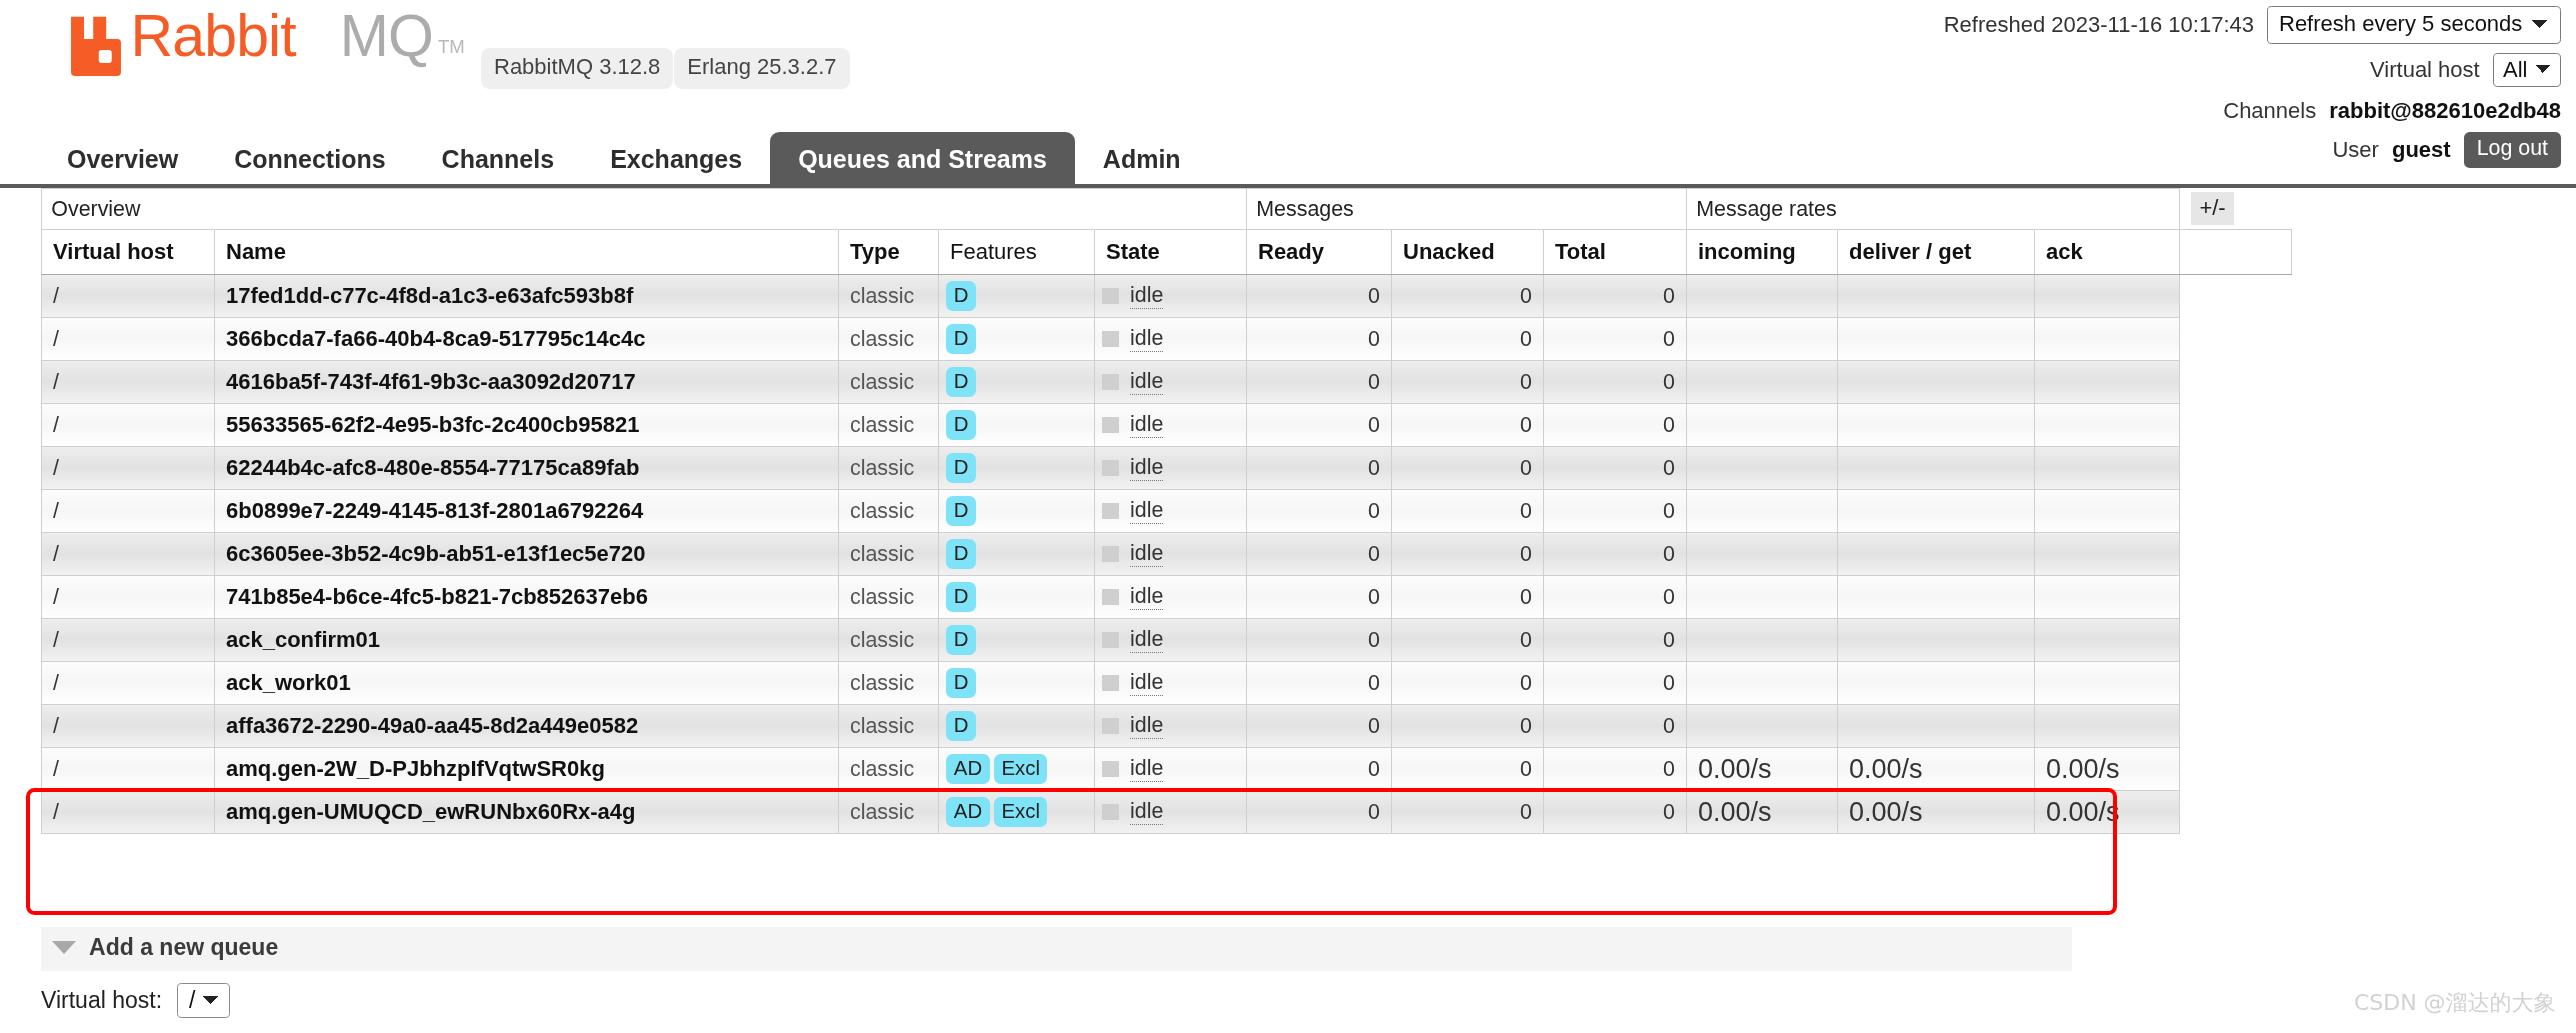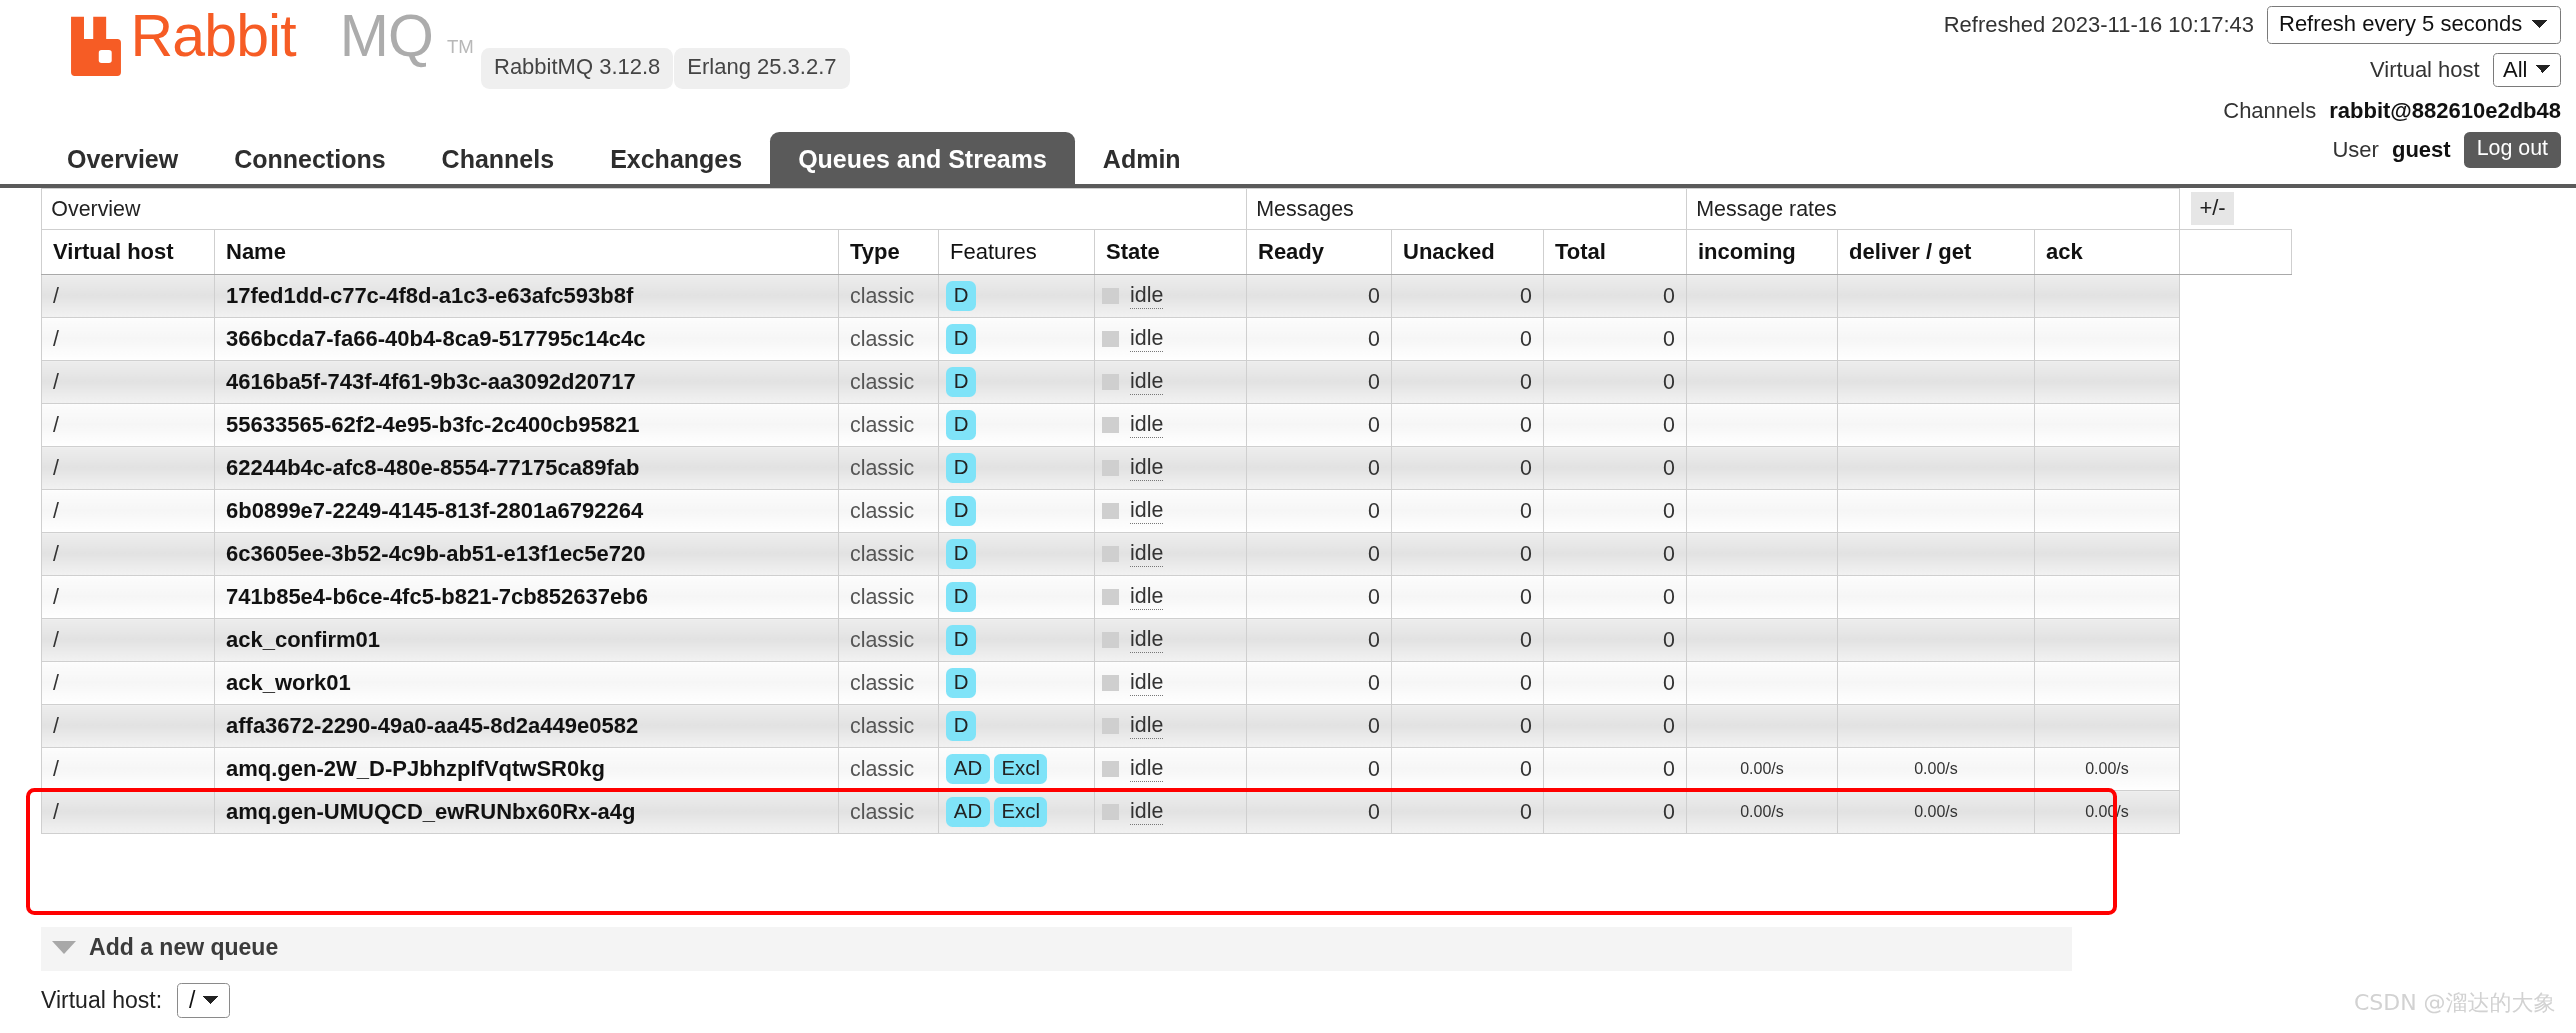--- a/index.html
+++ b/index.html
@@ -20,21 +20,21 @@
     position: absolute; left: 67px; top: 7.4px;
     display: flex; align-items: flex-end;
   }
   .logo-mark { width: 58px; height: 61px; position: relative; margin-right: 5.6px; }
   .logo-word {
     font-size: 59px; line-height: 58px; font-weight: 400;
     letter-spacing: -0.9px;
   }
   .lw-rabbit { color: #F65C25; }
   .lw-mq { color: #ACACAC; margin-left: 44px; }
-  .lw-tm { color:#B8B8B8; font-size: 18.6px; vertical-align: 3.7px; margin-left:14px; letter-spacing:0; }
+  .lw-tm { color:#B8B8B8; font-size: 18.6px; vertical-align: 3.7px; margin-left:5px; letter-spacing:0; }
 
   #version-badges {
     position: absolute; left: 481px; top: 48px;
     display: flex; gap: 1px;
   }
   .vbadge {
     background: #EFEFEF; color: #444;
     border-radius: 8.4px;
     font-size: 22px; line-height: 1;
     padding: 8.4px 13px 10.2px 13px;
@@ -143,21 +143,21 @@
   
   tr.drow td { height: 43px; vertical-align: middle; padding: 0 11px; white-space: nowrap; }
   tr.drow.odd td  { background: linear-gradient(to bottom, #EDEDED 0%, #E2E2E2 48%, #F2F2F2 100%); }
   tr.drow.even td { background: linear-gradient(to bottom, #FCFCFC 0%, #F6F6F6 48%, #FFFFFF 100%); }
   td.c-vhost { font-size: 21.4px; color: #333; }
   td.c-name  { font-weight: bold; font-size: 22px; color: #111; }
   td.c-type  { font-size: 21.4px; color: #555; }
   td.c-feat  { text-align: left; padding: 0 7.4px !important; }
   td.c-state { padding: 0 7.4px !important; }
   td.c-num   { text-align: right; font-size: 21.4px; color: #333; }
-  td.c-rate  { text-align: center; font-size: 16px; color: #333; }
+  td.c-rate  { text-align: left; font-size: 27px; color: #333; }
 
   .feat-badge {
     display: inline-block;
     background: #7FE3F8; color: #222;
     border-radius: 6.5px;
     font-size: 20.4px; font-weight: normal;
     padding: 2.8px 7.4px 3.7px 7.4px;
     margin-right: 4.6px;
     cursor: help;
   }

